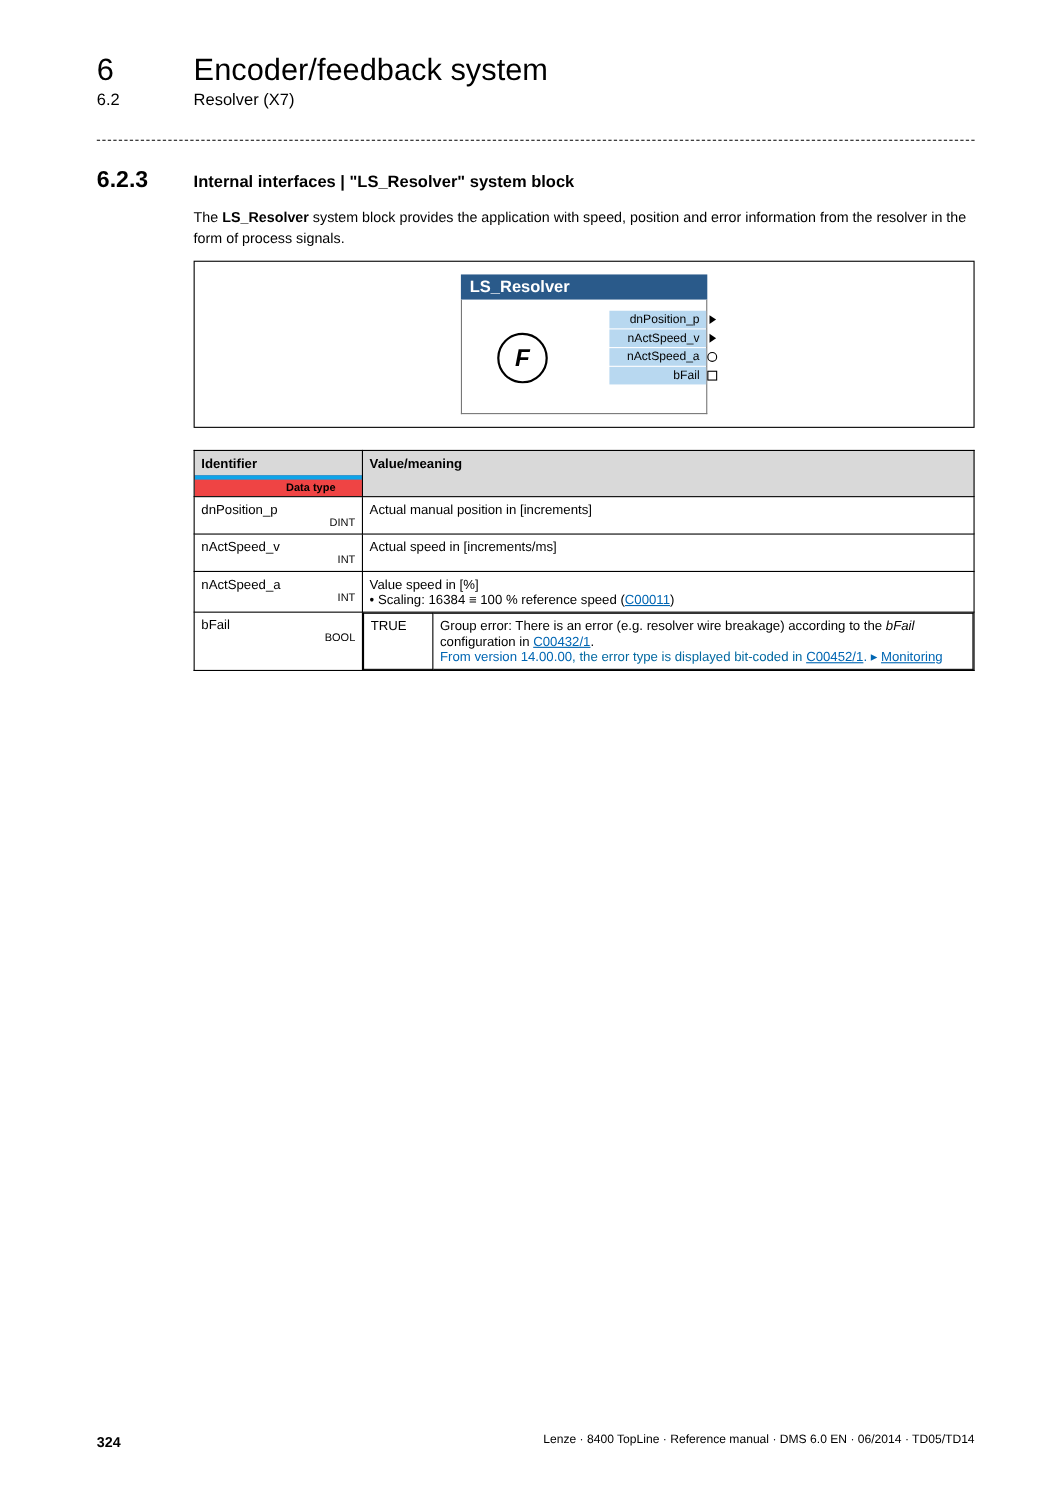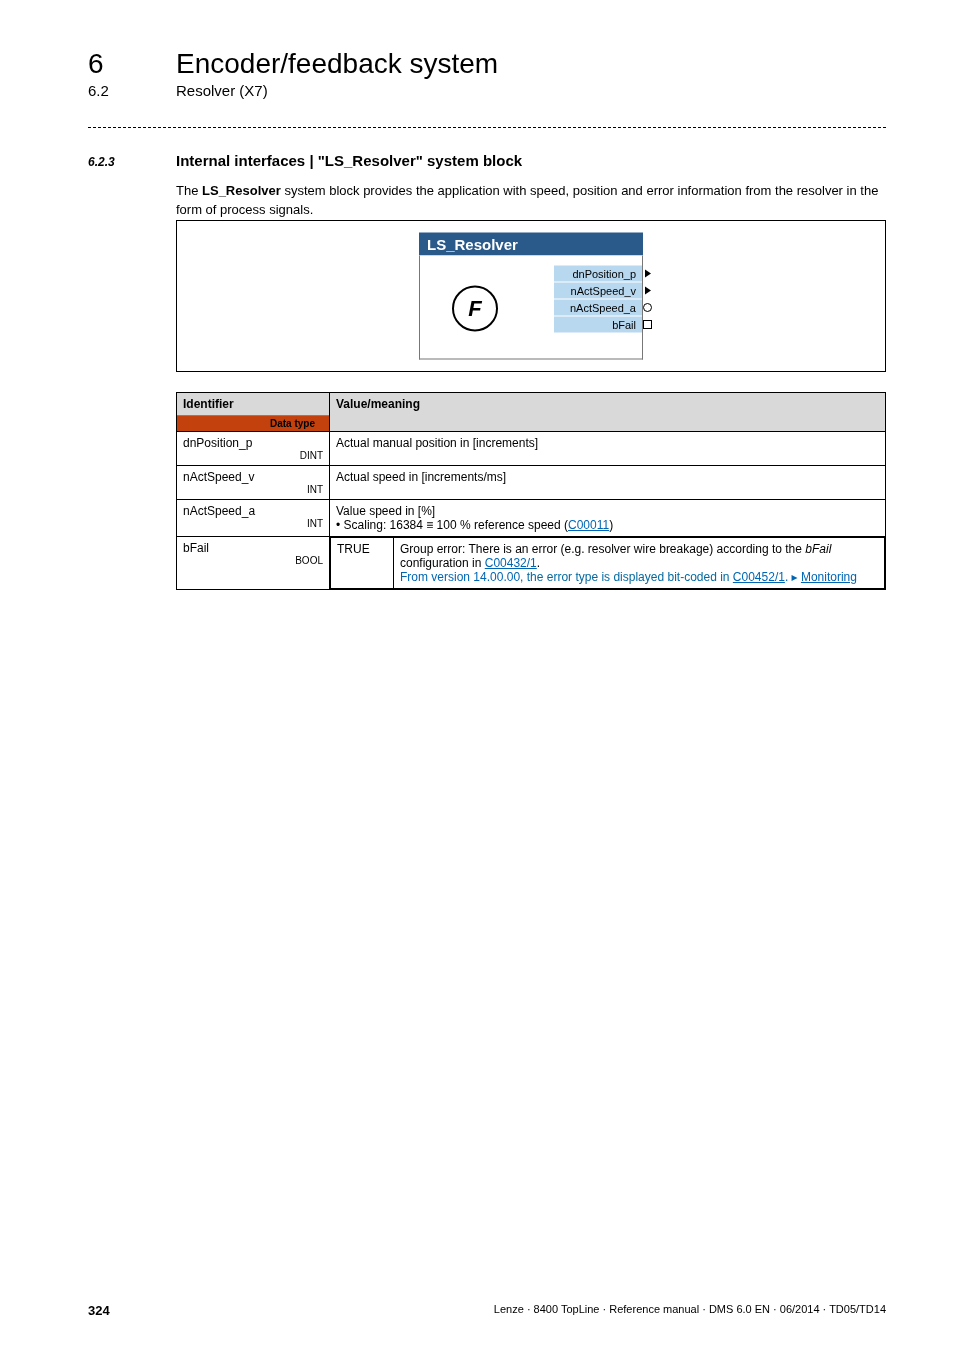--- a/index.html
+++ b/index.html
@@ -48,33 +48,32 @@
     border-top: 1.5px dashed #000;
     margin: 28px 0 24px 0;
   }
   .section-row {
     display: flex;
     align-items: baseline;
     margin-bottom: 10px;
   }
   .section-num {
     width: 88px;
-    font-size: 12px;
-    font-weight: 700;
-    font-style: italic;
+    font-size: 21px;
+    font-weight: 700;
   }
   .section-title {
     font-size: 15px;
     font-weight: 700;
   }
   .body-text {
     margin-left: 88px;
     font-size: 13px;
     line-height: 1.45;
-    margin-bottom: 0;
+    margin-bottom: 10px;
   }
   .body-text b { font-weight: 700; }
   .diagram-frame {
     margin-left: 88px;
     border: 1px solid #000;
     height: 150px;
     position: relative;
     margin-bottom: 20px;
   }
   .diagram-inner {
@@ -251,21 +250,21 @@
       </div>
     </div>
   </div>
 
 
   <table class="io">
     <thead>
       <tr>
         <th class="id-cell">
           <div>Identifier</div>
-          <div style="text-align:right;font-size:10px;background:#c2410c;margin:4px -6px -4px -6px;padding:2px 14px;border-top:1px solid #0ea5e9">Data type</div>
+          <div style="text-align:right;font-size:10px;background:#ef4444;margin:4px -6px -4px -6px;padding:2px 24px;border-top:4px solid #0ea5e9">Data type</div>
         </th>
         <th>Value/meaning</th>
       </tr>
     </thead>
     <tbody>
 
       <tr>
         <td class="id-cell">
           <div>dnPosition_p</div>
           <div class="dt-right" style="font-size:10px">DINT</div>

